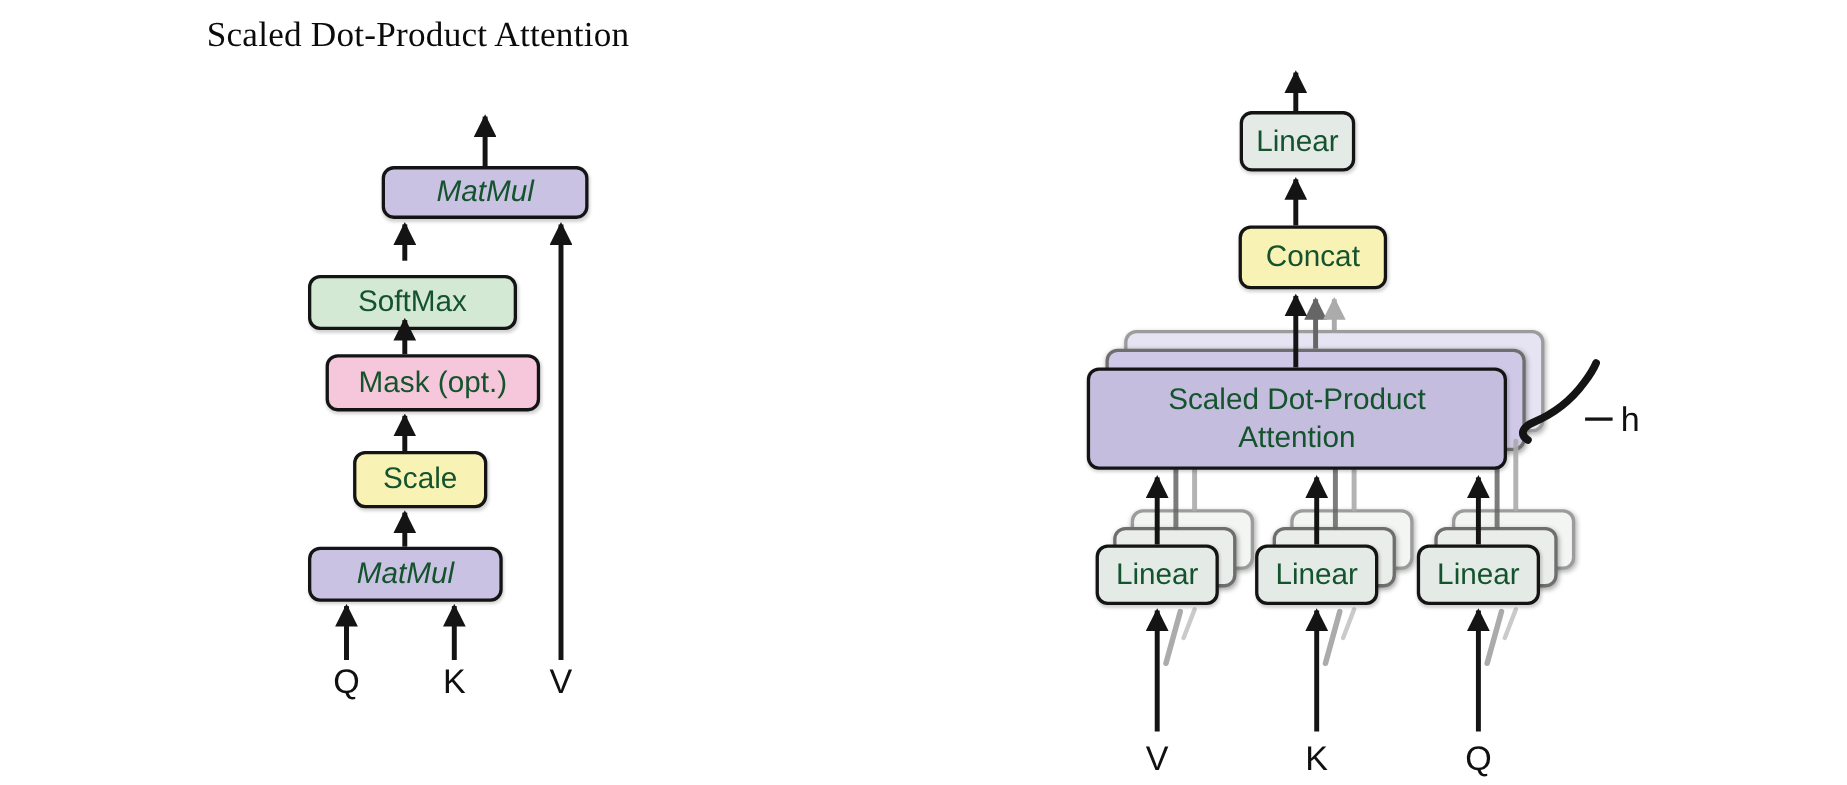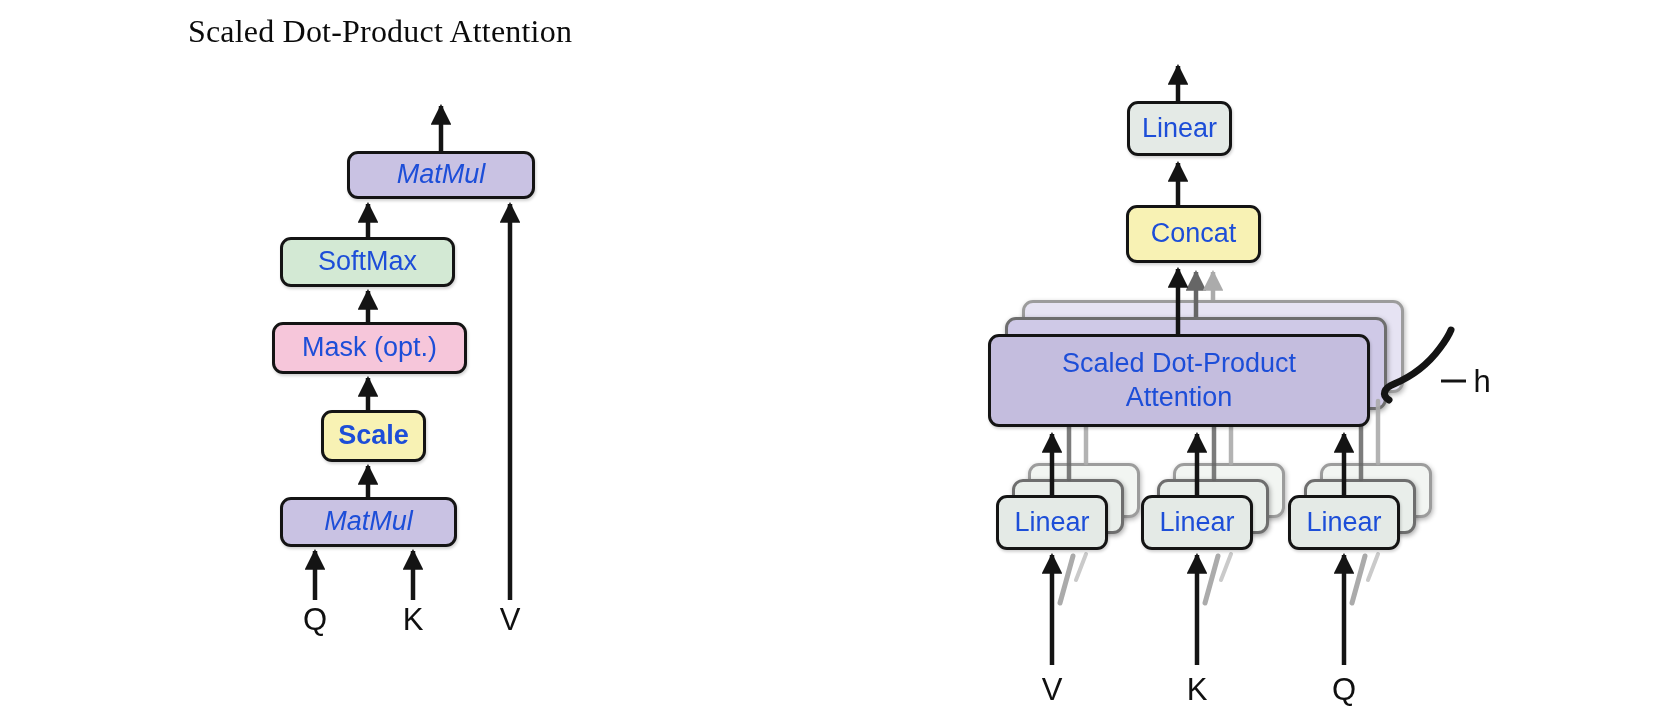--- a/index.html
+++ b/index.html
@@ -5,28 +5,28 @@
   html,body{margin:0;padding:0;background:#fff;}
   .canvas{position:relative;width:1679px;height:714px;background:var(--c-background,#fff);overflow:hidden;
           font-family:"Liberation Sans",sans-serif;}
   .layer{position:absolute;left:0;top:0;width:1679px;height:714px;pointer-events:none;}.z2{z-index:2}.z4{z-index:4}
 
   .title{position:absolute;text-align:center;font-family:"Liberation Serif",serif;
          font-size:32px;color:#0b0b0b;letter-spacing:.2px;z-index:3;}
 
   .bx{position:absolute;box-sizing:border-box;border:3.5px solid #141414;border-radius:11px;
       display:flex;align-items:center;justify-content:center;text-align:center;
-      font-size:27px;color:#1d4ed8;line-height:1.25;z-index:3;
+      font-size:27px;color:#14532d;line-height:1.25;z-index:3;
       box-shadow:1px 2px 3px rgba(0,0,0,.18);}
   .bx.back{border-color:#6e6e6e;z-index:1;box-shadow:1px 2px 5px rgba(0,0,0,.35);}
   .bx.back2{border-color:#9c9c9c;z-index:1;box-shadow:1px 2px 5px rgba(0,0,0,.3);}
 
   .c-purple{background:var(--c-matmul_purple);font-style:italic;}
   .c-green{background:var(--c-softmax_green);}
-  .c-pink{background:var(--c-mask_pink);}
+  .c-pink{background:var(--c-mask_pink);margin-left:24px;}
   .c-yellow{background:var(--c-scale_yellow);margin-left:16px;}
   .c-gray{background:var(--c-linear_gray);}
   .c-att{background:var(--c-attention_purple);}
   .c-att-mid{background:var(--c-stack_mid_purple);}
   .c-att-back{background:var(--c-stack_back_purple);}
   .c-lin-mid{background:var(--c-stack_mid_gray);}
   .c-lin-back{background:var(--c-stack_back_gray);}
 
   .iolabel{position:absolute;text-align:center;font-size:31px;color:#101010;z-index:3;width:60px;}
 
@@ -80,23 +80,23 @@
       <line x1="1218" y1="556" x2="1205" y2="603" stroke="#8f8f8f" stroke-width="5" opacity=".75"></line>
       <line x1="1231" y1="554" x2="1221" y2="580" stroke="#bdbdbd" stroke-width="4" opacity=".8"></line>
       <line x1="1365" y1="556" x2="1352" y2="603" stroke="#8f8f8f" stroke-width="5" opacity=".75"></line>
       <line x1="1378" y1="554" x2="1368" y2="580" stroke="#bdbdbd" stroke-width="4" opacity=".8"></line>
     </g>
   </svg>
 
   <div class="title" style="left:120px;top:13px;width:520px;">Scaled Dot-Product Attention</div>
 
   <div class="bx c-purple" style="left:347px;top:151px;width:188px;height:48px;">MatMul</div>
-  <div class="bx c-green" style="left:280px;top:237px;width:175px;height:50px;">SoftMax</div>
+  <div class="bx c-green" style="left:280px;top:250px;width:190px;height:50px;">SoftMax</div>
   <div class="bx c-pink" style="left:272px;top:322px;width:195px;height:52px;">Mask (opt.)</div>
-  <div class="bx c-yellow" style="left:305px;top:410px;width:105px;height:52px;font-weight:bold;">Scale</div>
+  <div class="bx c-yellow" style="left:305px;top:410px;width:122px;height:52px;">Scale</div>
   <div class="bx c-purple" style="left:280px;top:497px;width:177px;height:50px;">MatMul</div>
 
   <div class="iolabel" style="left:285px;top:602px;">Q</div>
   <div class="iolabel" style="left:383px;top:602px;">K</div>
   <div class="iolabel" style="left:480px;top:602px;">V</div>
 
   <div class="bx c-gray" style="left:1127px;top:101px;width:105px;height:55px;">Linear</div>
   <div class="bx c-yellow" style="left:1110px;top:205px;width:135px;height:58px;">Concat</div>
   <div class="bx c-att" style="left:988px;top:334px;width:382px;height:93px;padding:0 42px;">Scaled Dot-Product Attention</div>
 

